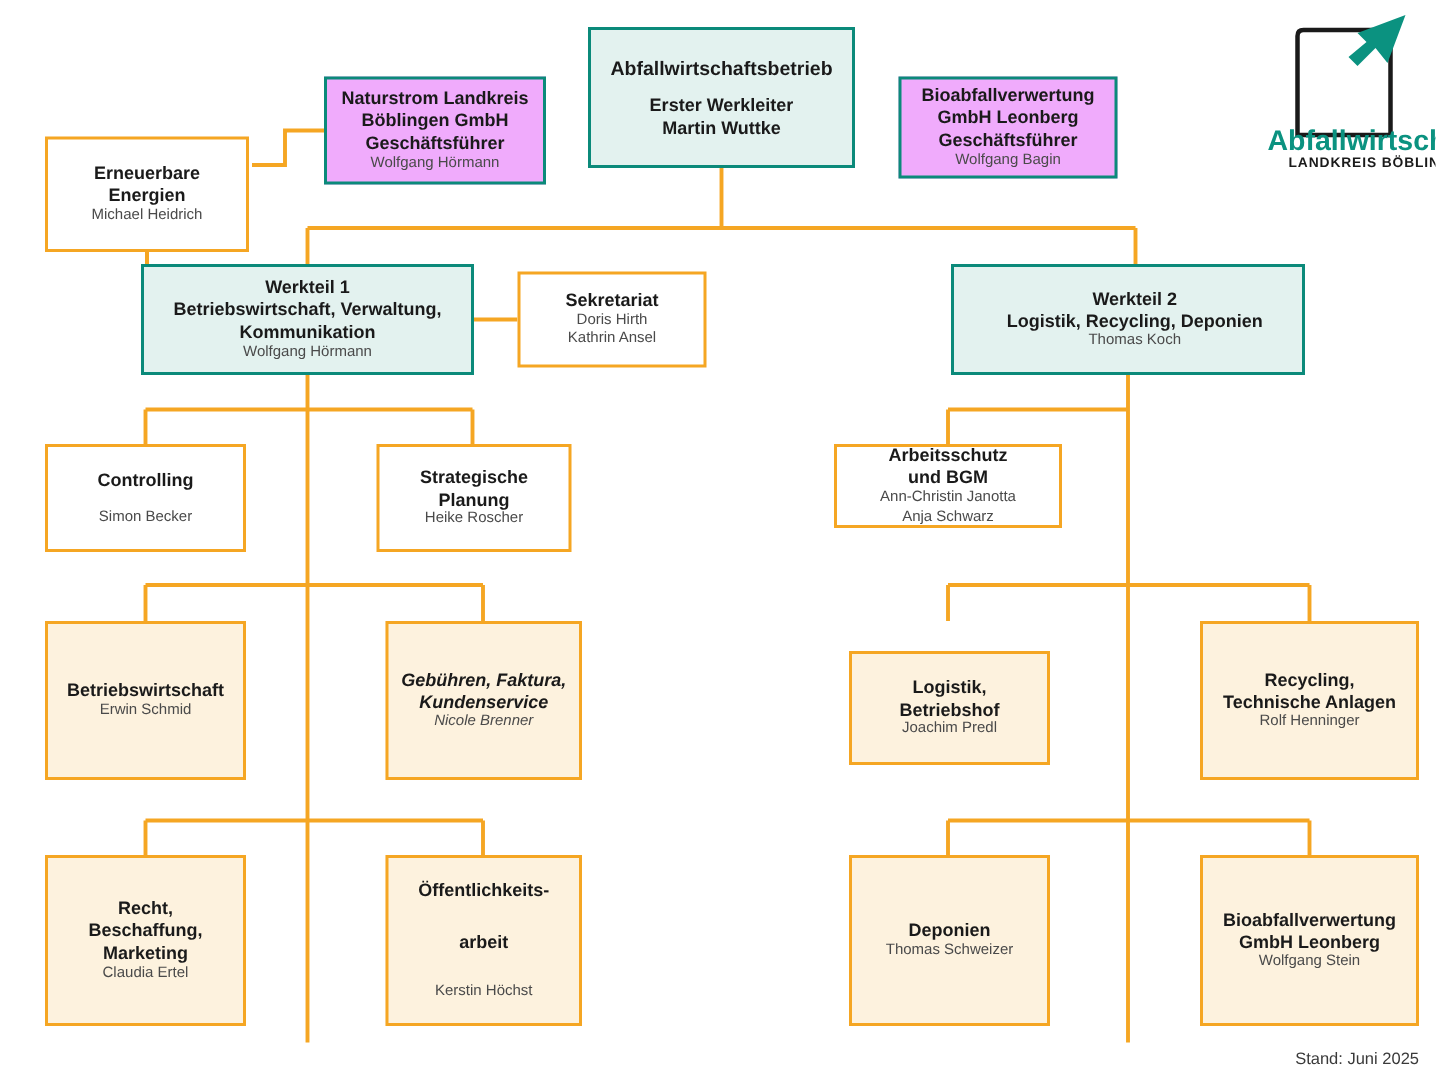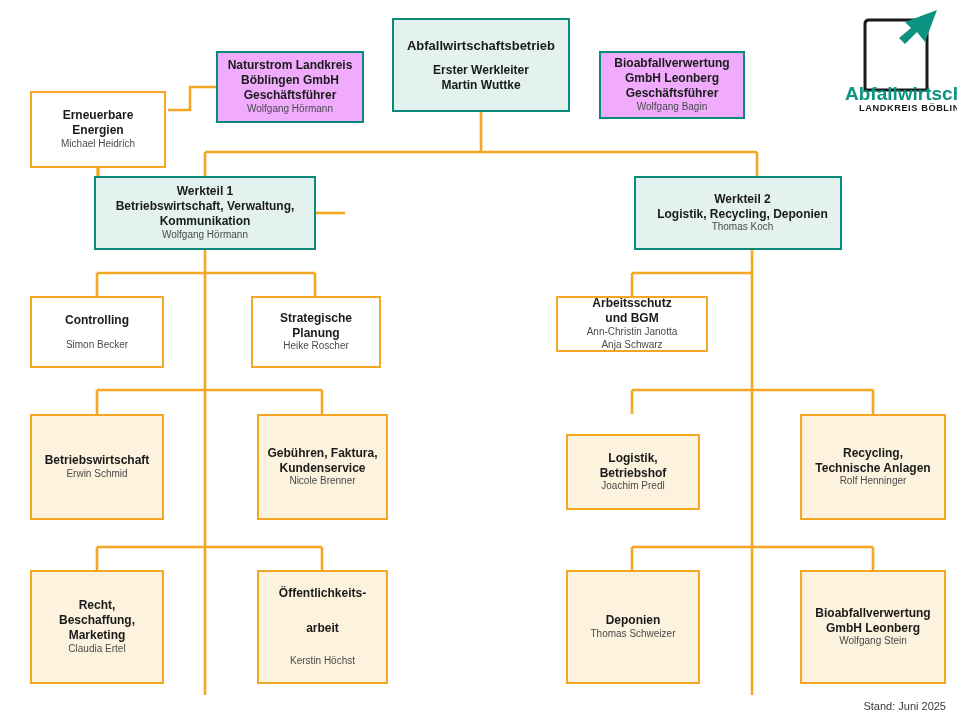--- a/index.html
+++ b/index.html
@@ -175,22 +175,27 @@
     <div class="person fs-11">Michael Heidrich</div>
   </div>
 
   <div class="node style-teal" style="left:94px; top:176px; width:222px; height:74px;">
     <div class="title fs-12">Werkteil 1</div>
     <div class="title fs-12">Betriebswirtschaft, Verwaltung,</div>
     <div class="title fs-12">Kommunikation</div>
     <div class="person fs-11">Wolfgang Hörmann</div>
   </div>
 
-
-  <div class="node style-teal" style="left:634px; top:176px; width:208px; height:74px;padding-left:15px;">
+  <div class="node style-orange-white" style="left:345px; top:181px; width:126px; height:64px;">
+    <div class="title fs-12">Sekretariat</div>
+    <div class="person fs-11">Doris Hirth</div>
+    <div class="person fs-11">Kathrin Ansel</div>
+  </div>
+
+  <div class="node style-teal" style="left:634px; top:176px; width:236px; height:74px;padding-left:15px;">
     <div class="title fs-12">Werkteil 2</div>
     <div class="title fs-12">Logistik, Recycling, Deponien</div>
     <div class="person fs-11">Thomas Koch</div>
   </div>
 
   <div class="node style-orange-white" style="left:30px; top:296px; width:134px; height:72px;gap:11px;">
     <div class="title fs-12">Controlling</div>
     <div class="person fs-11">Simon Becker</div>
   </div>
 
@@ -205,21 +210,21 @@
     <div class="title fs-12">und BGM</div>
     <div class="person fs-11">Ann-Christin Janotta</div>
     <div class="person fs-11">Anja Schwarz</div>
   </div>
 
   <div class="node style-orange-cream" style="left:30px; top:414px; width:134px; height:106px;">
     <div class="title fs-12">Betriebswirtschaft</div>
     <div class="person fs-11">Erwin Schmid</div>
   </div>
 
-  <div class="node style-orange-cream" style="left:257px; top:414px; width:131px; height:106px;">
+  <div class="node style-orange-cream" style="left:257px; top:414px; width:131px; height:106px;font-style:italic;">
     <div class="title fs-12">Gebühren, Faktura,</div>
     <div class="title fs-12">Kundenservice</div>
     <div class="person fs-11">Nicole Brenner</div>
   </div>
 
   <div class="node style-orange-cream" style="left:566px; top:434px; width:134px; height:76px;">
     <div class="title fs-12">Logistik,</div>
     <div class="title fs-12">Betriebshof</div>
     <div class="person fs-11">Joachim Predl</div>
   </div>

